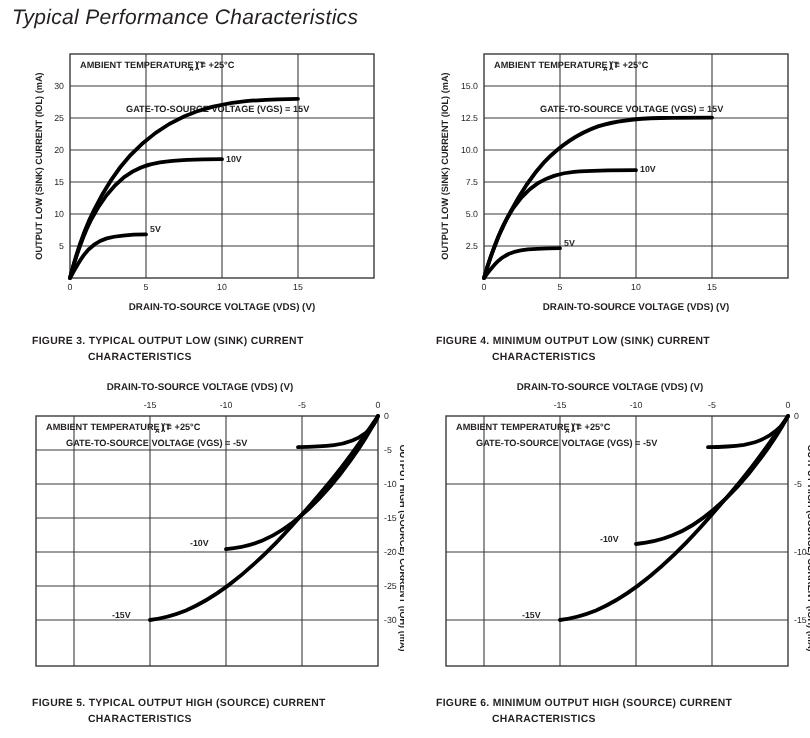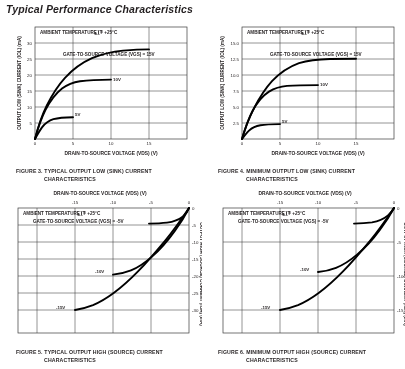--- a/index.html
+++ b/index.html
@@ -8,21 +8,21 @@
   }
   body {
     width: 405px; height: 369px;
     font-family: "Liberation Sans", sans-serif;
     color: #231f20;
     overflow: hidden;
     position: relative;
   }
   #page-title {
     font-style: italic;
-    font-weight: bold;
+    font-weight: normal;
     font-size: 10.5px;
     letter-spacing: 0.15px;
     padding: 3px 0 0 6px;
   }
   .grid {
     position: absolute;
     left: 0; top: 15px;
     width: 405px;
     display: grid;
     grid-template-columns: 202px 203px;

